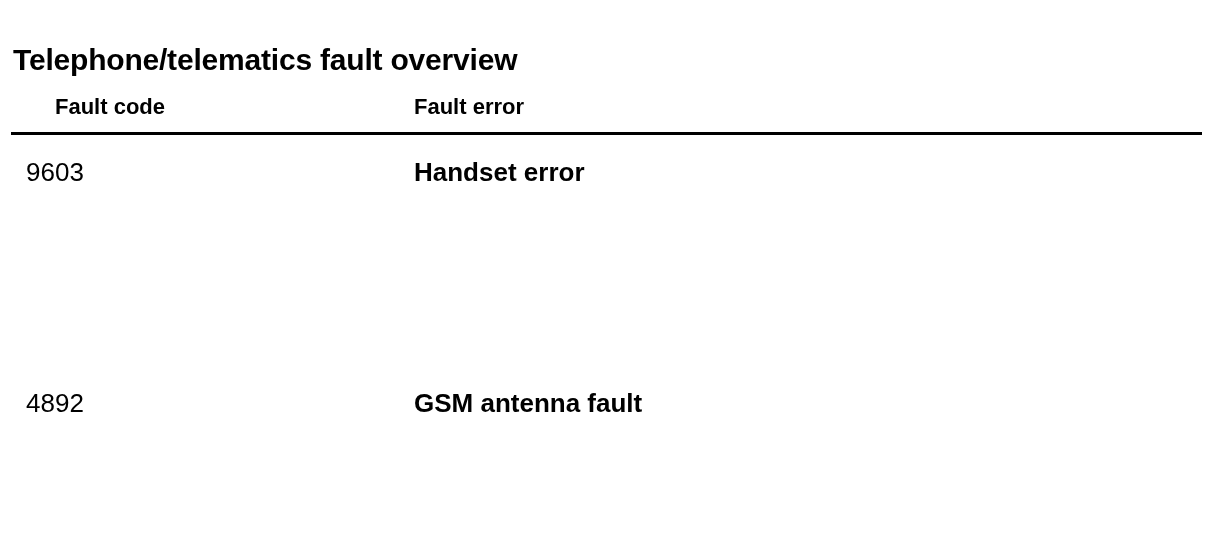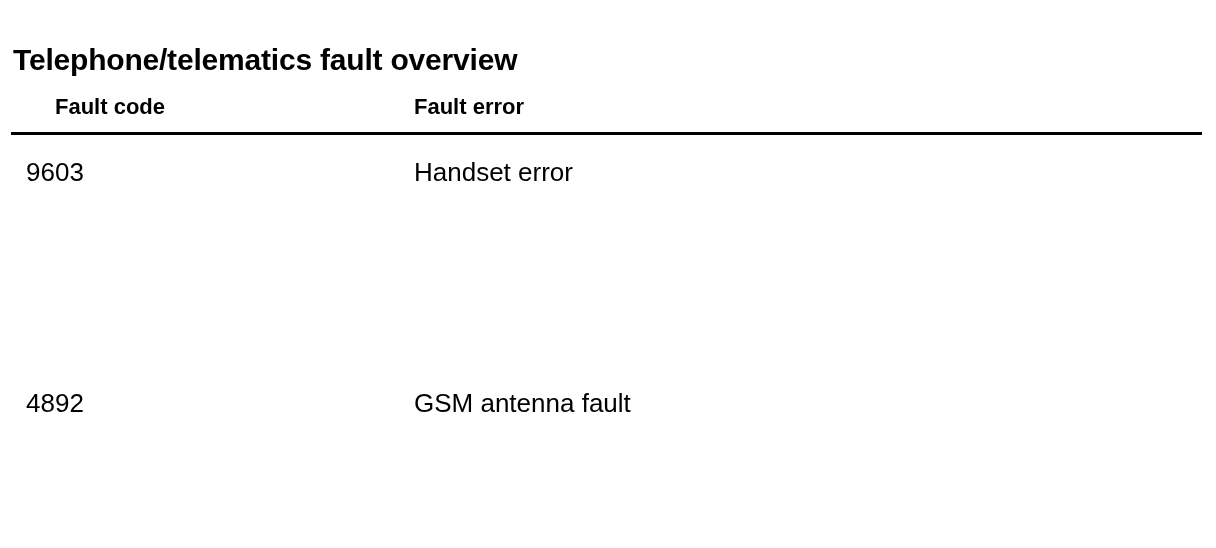--- a/index.html
+++ b/index.html
@@ -69,21 +69,21 @@
   .fault-table tbody td {
     font-size: 26px;
     line-height: 33px;
     font-weight: normal;
     vertical-align: top;
     padding: 0;
     height: 108px;
   }
   .fault-table tbody tr:first-child td { padding-top: 21px; }
   .fault-table tbody td.col-code { padding-left: 26px; }
-  .fault-table tbody td.col-text { padding-left: 220px; }
+  .fault-table tbody td.col-text { padding-left: 220px; font-weight: bold; }
   .fault-table tbody td.col-eff  { padding-left: 763px; padding-right: 14px; }
   .cell-code, .cell-text { white-space: nowrap; }
 </style>
 </head>
 <body>
 
 <div class="page">
 
   <h1 class="page-title">Telephone/telematics fault overview</h1>
 

